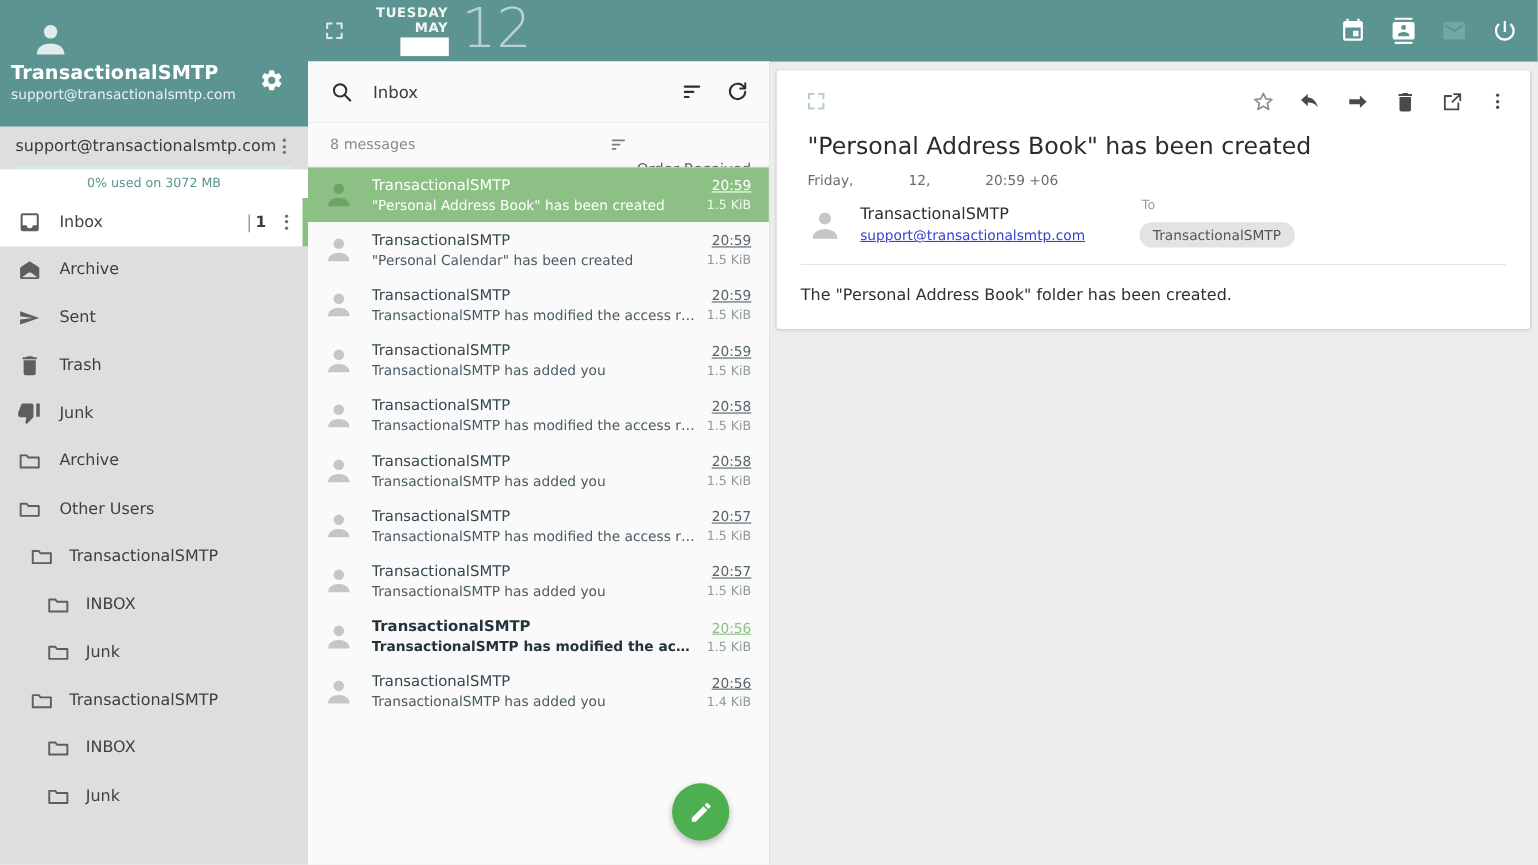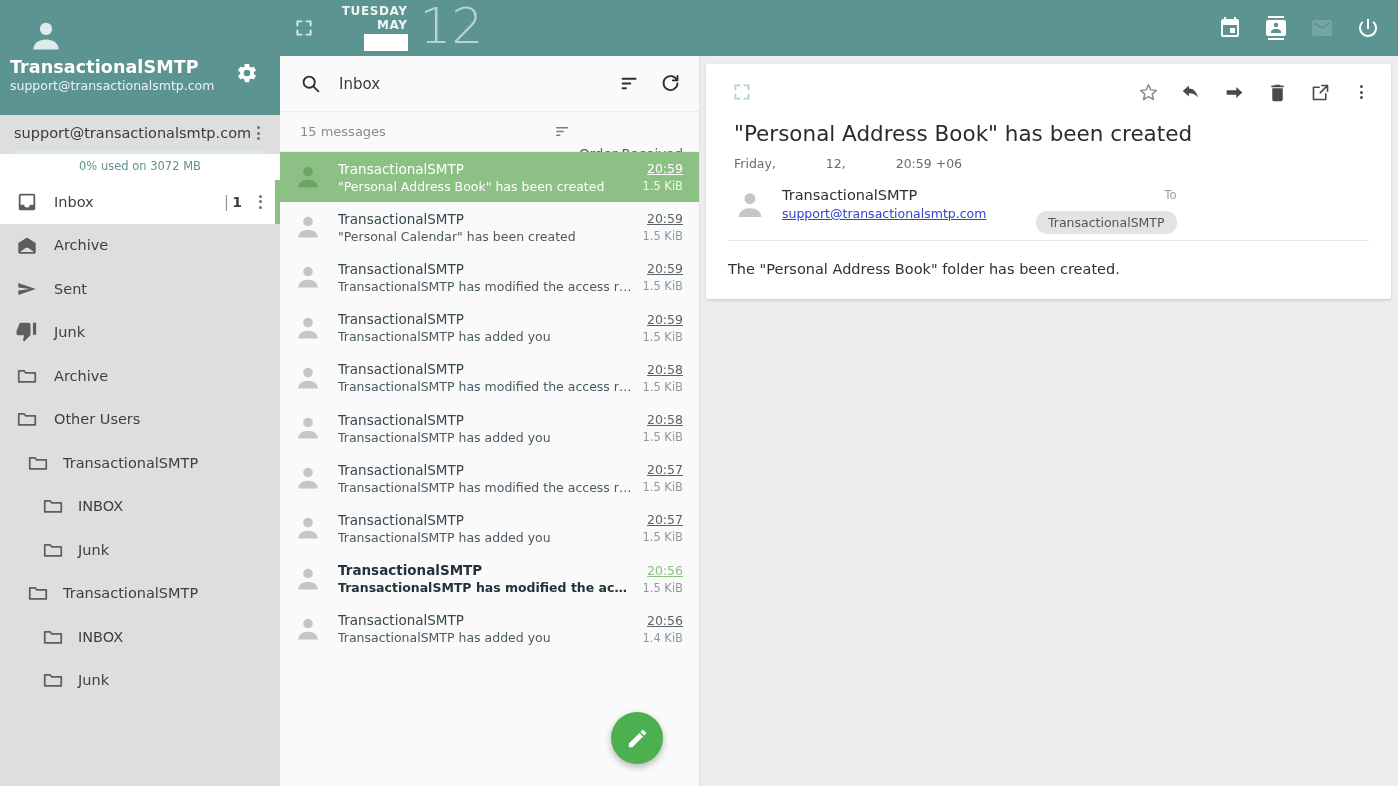--- a/index.html
+++ b/index.html
@@ -201,21 +201,21 @@
   .mail-date .redact { display: inline-block; width: 42px; }
 
   .mail-head {
     display: flex; padding: 16px 28px 0 28px; align-items: flex-start;
     position: relative;
   }
   .sender-av { width: 32px; height: 32px; flex: 0 0 32px; color: #c6c6c6; margin-top: 2px; }
   .sender-col { margin-left: 16px; display: flex; flex-direction: column; gap: 3px; }
   .sender-name { font-size: 14.5px; color: #2f2f2f; }
   .sender-mail { font-size: 12.5px; color: #3344cc; text-decoration: underline; cursor: pointer; }
-  .to-col { position: absolute; left: 330px; top: 17px; display: flex; flex-direction: column; align-items: flex-end; }
+  .to-col { position: absolute; left: 330px; top: 8px; display: flex; flex-direction: column; align-items: flex-start; }
   .to-label { font-size: 11.5px; color: #9a9a9a; margin-left: 2px; }
   .to-chip {
     margin-top: 9px;
     background: #e3e3e3; border-radius: 11px;
     padding: 4px 12px; font-size: 12.5px; color: #555555;
   }
   .mail-divider { height: 1px; background: #e6e6e6; margin: 19px 22px 0 22px; }
   .mail-body { font-size: 14.5px; color: #303030; padding: 18px 22px 20px 22px; line-height: 20px; }
 </style>
 </head>
@@ -274,20 +274,26 @@
         <span class="f-label">Archive</span>
       </div>
 
       <div class="folder">
         <svg class="f-icon" viewBox="0 0 24 24" fill="currentColor">
           <path d="M2.5 5.5 21.5 12 2.5 18.5 2.5 13.6 15 12 2.5 10.4z"></path>
         </svg>
         <span class="f-label">Sent</span>
       </div>
 
+      <div class="folder">
+        <svg class="f-icon" viewBox="0 0 24 24" fill="currentColor">
+          <path d="M6 20a2 2 0 0 0 2 2h8a2 2 0 0 0 2-2V7H6zM19 4h-3.5l-1-1h-5l-1 1H5v2h14z"></path>
+        </svg>
+        <span class="f-label">Trash</span>
+      </div>
 
       <div class="folder">
         <svg class="f-icon" viewBox="0 0 24 24" fill="currentColor">
           <path d="M14.5 2h-9c-.9 0-1.6.5-1.9 1.3L.6 10.9c-.1.2-.1.5-.1.7v1.9c0 1.1.9 2 2 2h6.3l-.95 4.57-.3.32c0 .4.16.76.42 1.02L9 22.4l6.2-6.2c.36-.36.58-.86.58-1.4V4c0-1.1-.9-2-2-2zM18.5 2v13h3.5V2z"></path>
         </svg>
         <span class="f-label">Junk</span>
       </div>
 
       <div class="folder">
         <svg class="f-icon" viewBox="0 0 24 24" fill="none" stroke="currentColor" stroke-width="1.9">
@@ -395,21 +401,21 @@
             <rect x="3" y="10.9" width="11" height="2.2" rx="1"></rect>
             <rect x="3" y="16.3" width="6" height="2.2" rx="1"></rect>
           </svg>
           <svg class="sr-icon" viewBox="0 0 24 24" fill="none" stroke="currentColor" stroke-width="2.1">
             <path d="M19.3 8.2A8 8 0 1 0 20 12" stroke-linecap="round"></path>
             <path d="M20 3.2v5.3h-5.3" stroke-linecap="round" stroke-linejoin="round"></path>
           </svg>
         </div>
 
         <div class="count-row">
-          <span class="msg-count">15 messages</span>
+          <span class="msg-count">8 messages</span>
           <span class="order-btn">
             <svg class="order-icon" viewBox="0 0 24 24" fill="currentColor">
               <rect x="3" y="5.5" width="17" height="2.2" rx="1"></rect>
               <rect x="3" y="10.9" width="11" height="2.2" rx="1"></rect>
               <rect x="3" y="16.3" width="6" height="2.2" rx="1"></rect>
             </svg>
             <span class="order-label">Order Received</span>
           </span>
         </div>
 

